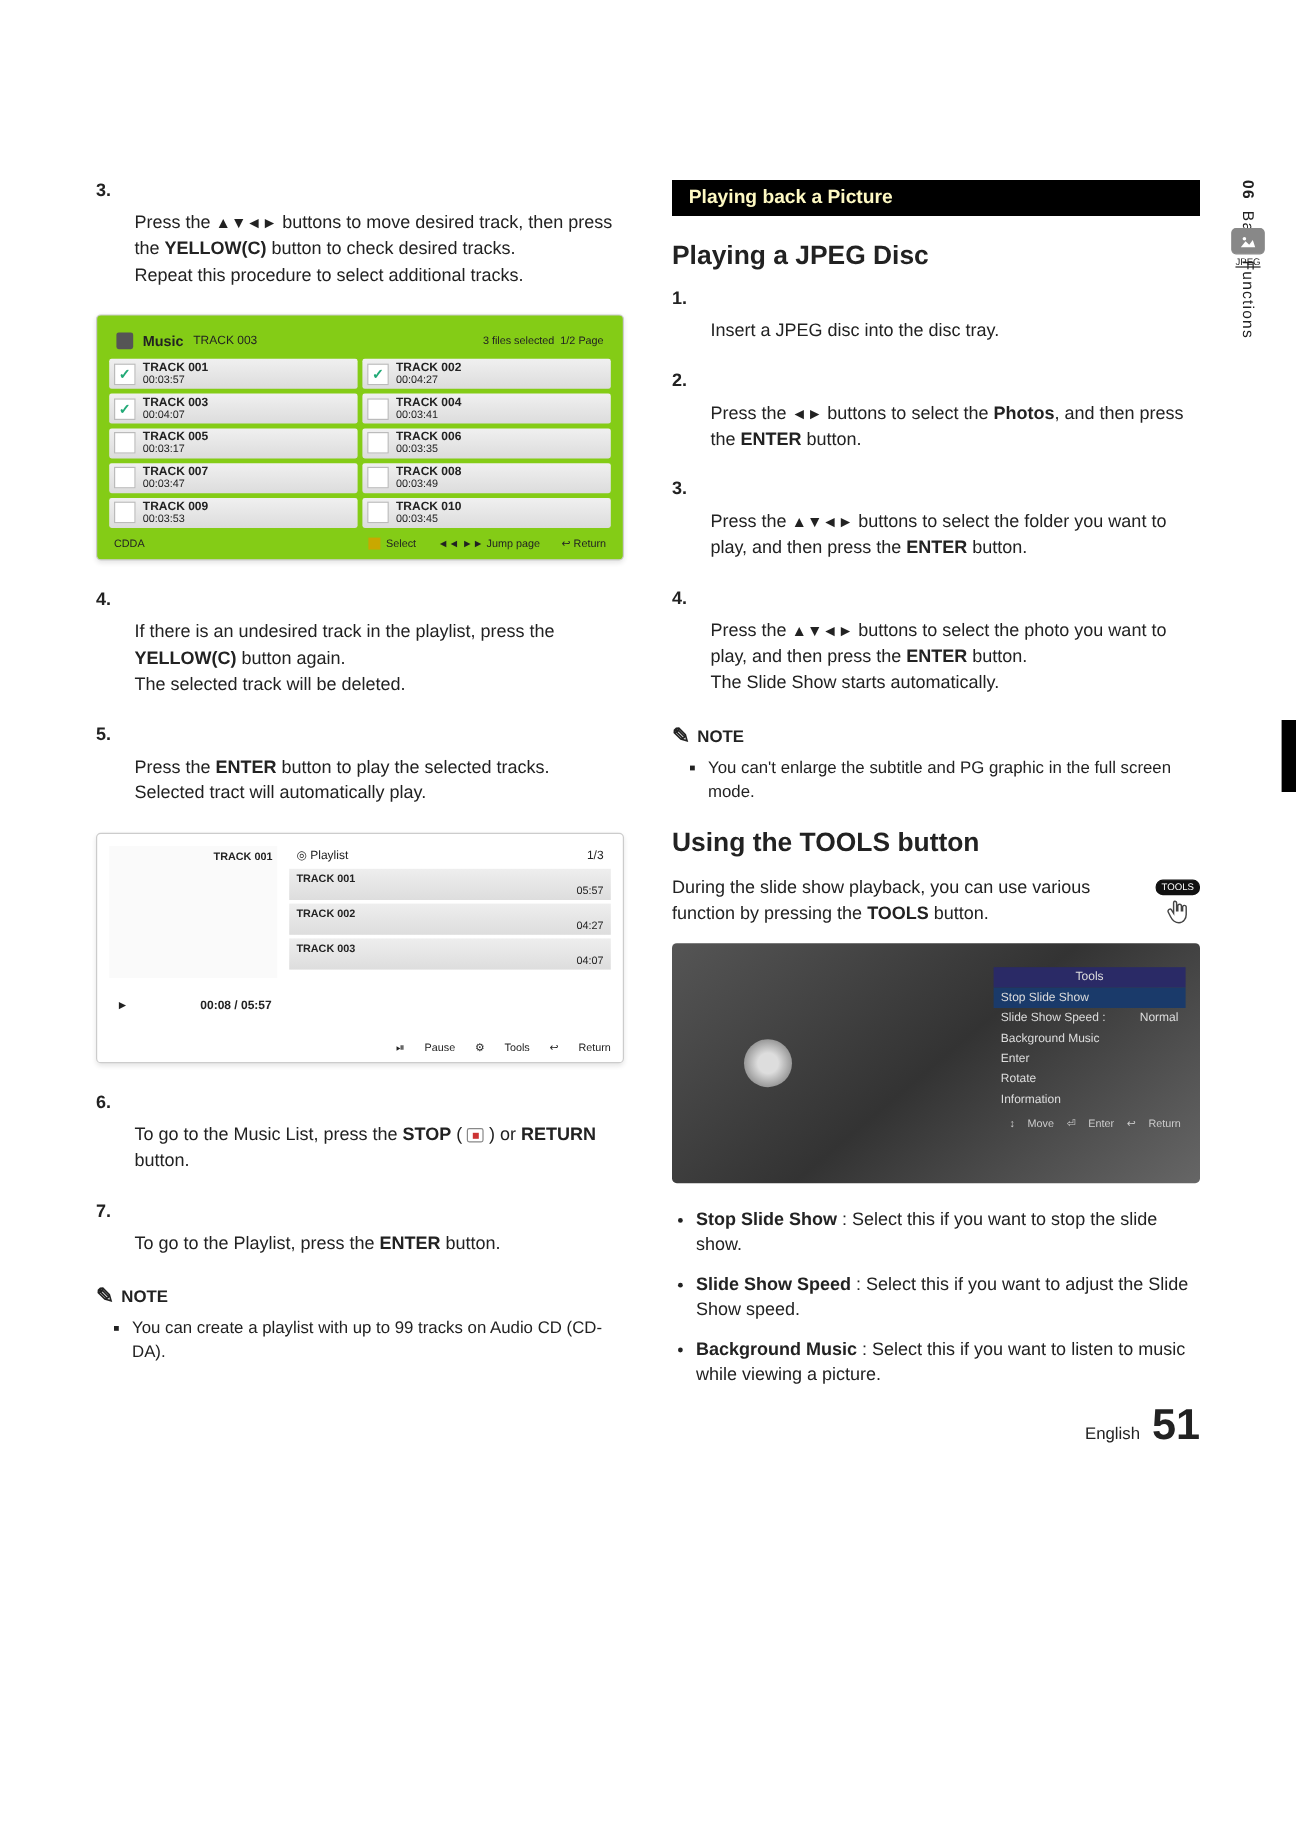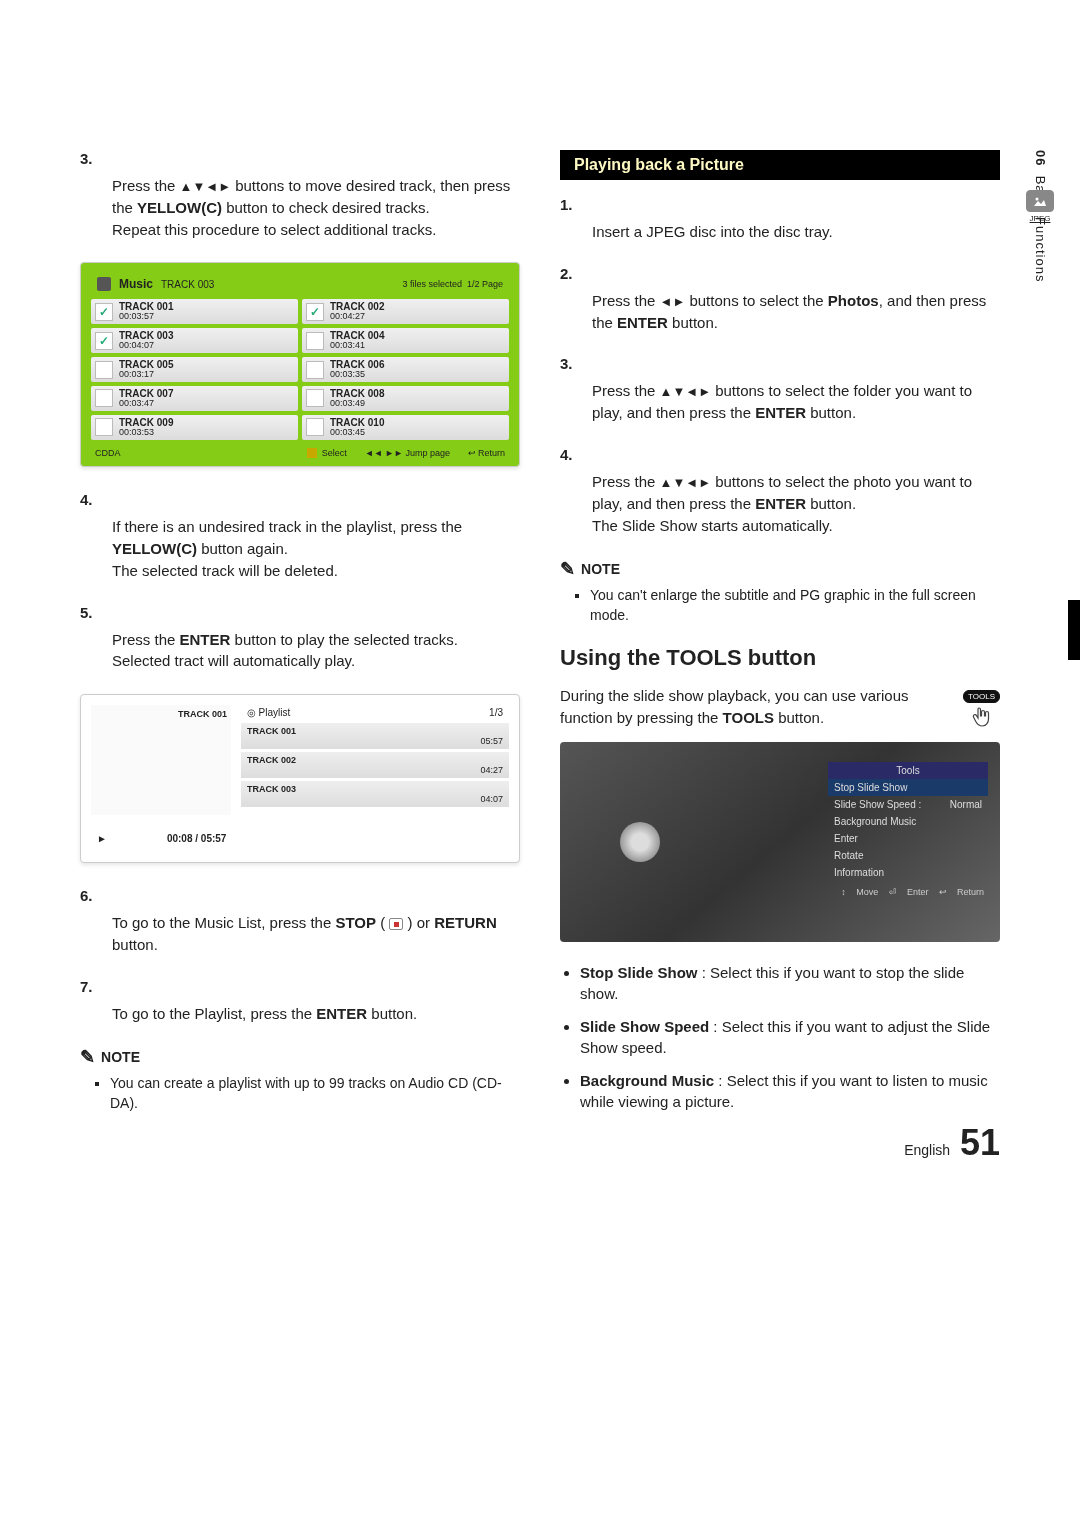--- a/index.html
+++ b/index.html
@@ -232,20 +232,25 @@
                 <div class="tm">04:27</div>
               </div>
               <div class="pl-row">
                 <div class="tn">TRACK 003</div>
                 <div class="tm">04:07</div>
               </div>
             </div>
         </div>
       </div>
       <div class="timebar"><span class="tri">►</span><span>00:08 / 05:57</span></div>
+      <div class="play-ft">
+        <span>⏯ <span>Pause</span></span>
+        <span>⚙ <span>Tools</span></span>
+        <span>↩ <span>Return</span></span>
+      </div>
     </div>
 
     <ol>
       <li>
         <div class="num">6.</div>
         <div class="txt">
           <span>To go to the Music List, press the </span><span class="b">STOP</span><span> ( </span><span style="display:inline-block;width:14px;height:12px;border:1px solid #888;border-radius:2px;vertical-align:middle;position:relative;"><span style="position:absolute;left:4px;top:3px;width:5px;height:5px;background:#c33;"></span></span><span> ) or </span><span class="b">RETURN</span><span> button.</span>
         </div>
       </li>
       <li>
@@ -261,20 +266,21 @@
         <span>NOTE</span>
       </div>
     <ul class="note-list">
         <li>You can create a playlist with up to 99 tracks on Audio CD (CD-DA).</li>
       </ul>
   </div>
 
   <div class="col">
     <div class="sec-title">Playing back a Picture</div>
 
+    <h2>Playing a JPEG Disc</h2>
     <ol>
       <li>
           <div class="num">1.</div>
           <div class="txt">Insert a JPEG disc into the disc tray.</div>
         </li>
       <li>
           <div class="num">2.</div>
           <div class="txt"><span>Press the </span><span class="dir">◄►</span><span> buttons to select the </span><span class="b">Photos</span><span>, and then press the </span><span class="b">ENTER</span><span> button.</span></div>
         </li>
       <li>

